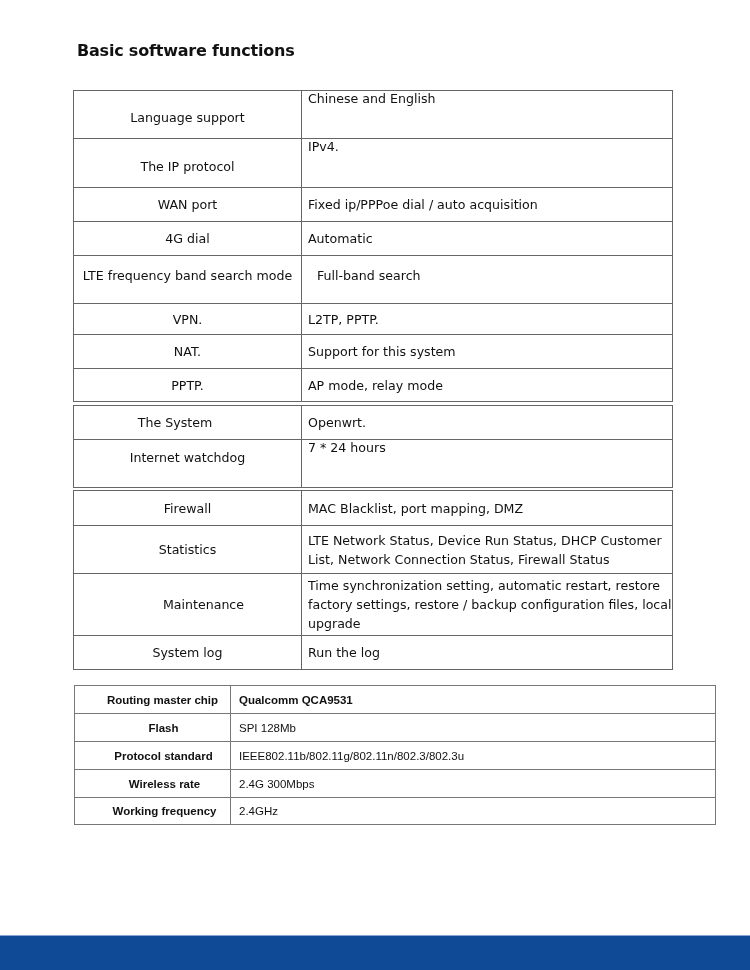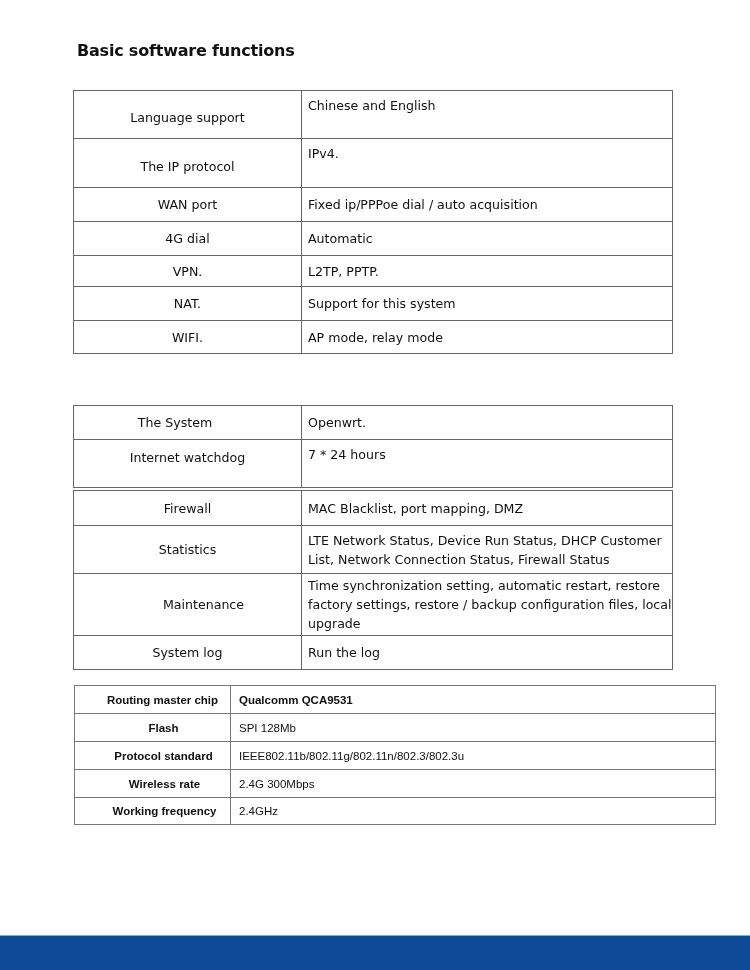--- a/index.html
+++ b/index.html
@@ -4,21 +4,21 @@
 <style>
   html, body { margin:0; padding:0; }
   body { width:750px; height:970px; background:#ffffff; position:relative; overflow:hidden;
          font-family:"DejaVu Sans", sans-serif; color:#111; }
   .title { position:absolute; left:77px; top:41px; font-size:16px; font-weight:bold; letter-spacing:-0.2px; }
   table { position:absolute; border-collapse:collapse; table-layout:fixed; }
   td { border:1px solid #666; font-size:12.5px; padding:0; vertical-align:middle; }
   .t1 td, .t2 td, .t3 td { font-size:12.6px; }
   td.k { text-align:center; }
   td.v { padding-left:6px; }
-  td.top { vertical-align:top; padding-top:7px; }
+  td.top { vertical-align:top; }
   .t1 { left:73px; top:90px; width:600px; }
   .t2 { left:73px; top:405px; width:600px; }
   .t3 { left:73px; top:490px; width:600px; }
   .t4 { left:74px; top:685px; width:642px; }
   .t4 td { font-family:"Liberation Sans", sans-serif; font-size:11.5px; border-color:#777; }
   .t4 td.k { text-align:center; padding-left:22px; font-weight:bold; }
   .t4 td.v { padding-left:8px; }
   .t4 td.vb { font-weight:bold; }
   .footer { position:absolute; left:0; top:935px; width:750px; height:35px; background:#0f4a96;
             border-top:1px solid #8aa8cf; }
@@ -43,30 +43,34 @@
     <td class="v top">IPv4.</td>
   </tr>
   <tr style="height:34px">
     <td class="k">WAN port</td>
     <td class="v">Fixed ip/PPPoe dial / auto acquisition</td>
   </tr>
   <tr style="height:34px">
     <td class="k">4G dial</td>
     <td class="v">Automatic</td>
   </tr>
+  <tr style="height:48px">
+    <td class="k" style="vertical-align:top;padding-top:12px">LTE frequency band search mode</td>
+    <td class="v" style="vertical-align:top;padding-top:12px;padding-left:15px">Full-band search</td>
+  </tr>
   <tr style="height:31px">
     <td class="k">VPN.</td>
     <td class="v">L2TP, PPTP.</td>
   </tr>
   <tr style="height:34px">
     <td class="k">NAT.</td>
     <td class="v">Support for this system</td>
   </tr>
   <tr style="height:33px">
-    <td class="k">WIFI.</td>
+    <td class="k">PPTP.</td>
     <td class="v">AP mode, relay mode</td>
   </tr>
 </tbody>
   </table>
 
 <table class="t2">
   <colgroup>
       <col style="width:228px">
       <col>
     </colgroup>

